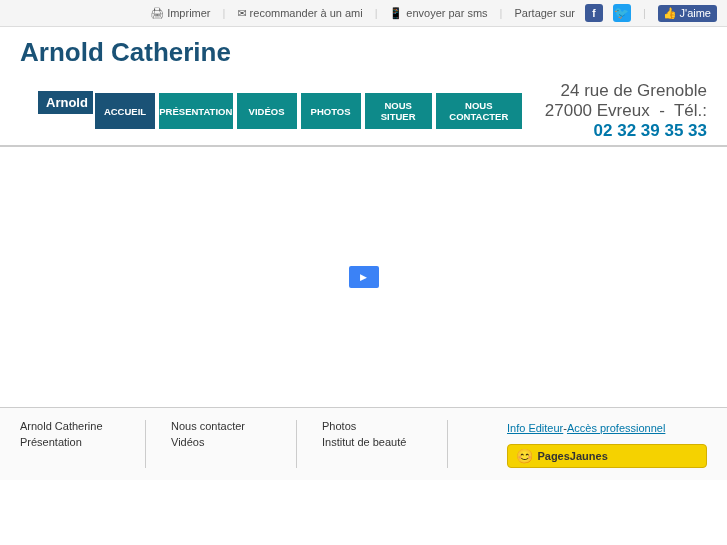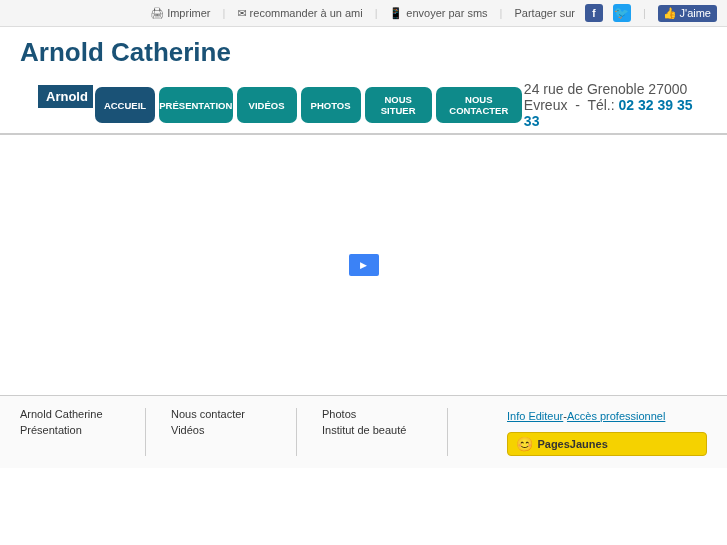--- a/index.html
+++ b/index.html
@@ -89,34 +89,34 @@
       justify-content: center;
       padding: 5px 8px;
       font-size: 9.5px;
       font-weight: bold;
       text-align: center;
       cursor: pointer;
       color: #fff;
       text-transform: uppercase;
       min-width: 60px;
       height: 36px;
-      border-radius: 7px;
+      border-radius: 0;
       margin: 2px 2px;
     }
     .nav-item.active {
       background: #1a5276;
     }
     .nav-item.teal {
       background: #0e8a8a;
     }
     .header-address {
       margin-left: auto;
-      font-size: 14px;
+      font-size: 17px;
       color: #555;
-      text-align: left;
+      text-align: right;
     }
     .header-address .phone {
       color: #0077aa;
       font-weight: bold;
     }
 
     
     .nav-address-row {
       display: flex;
       align-items: center;

